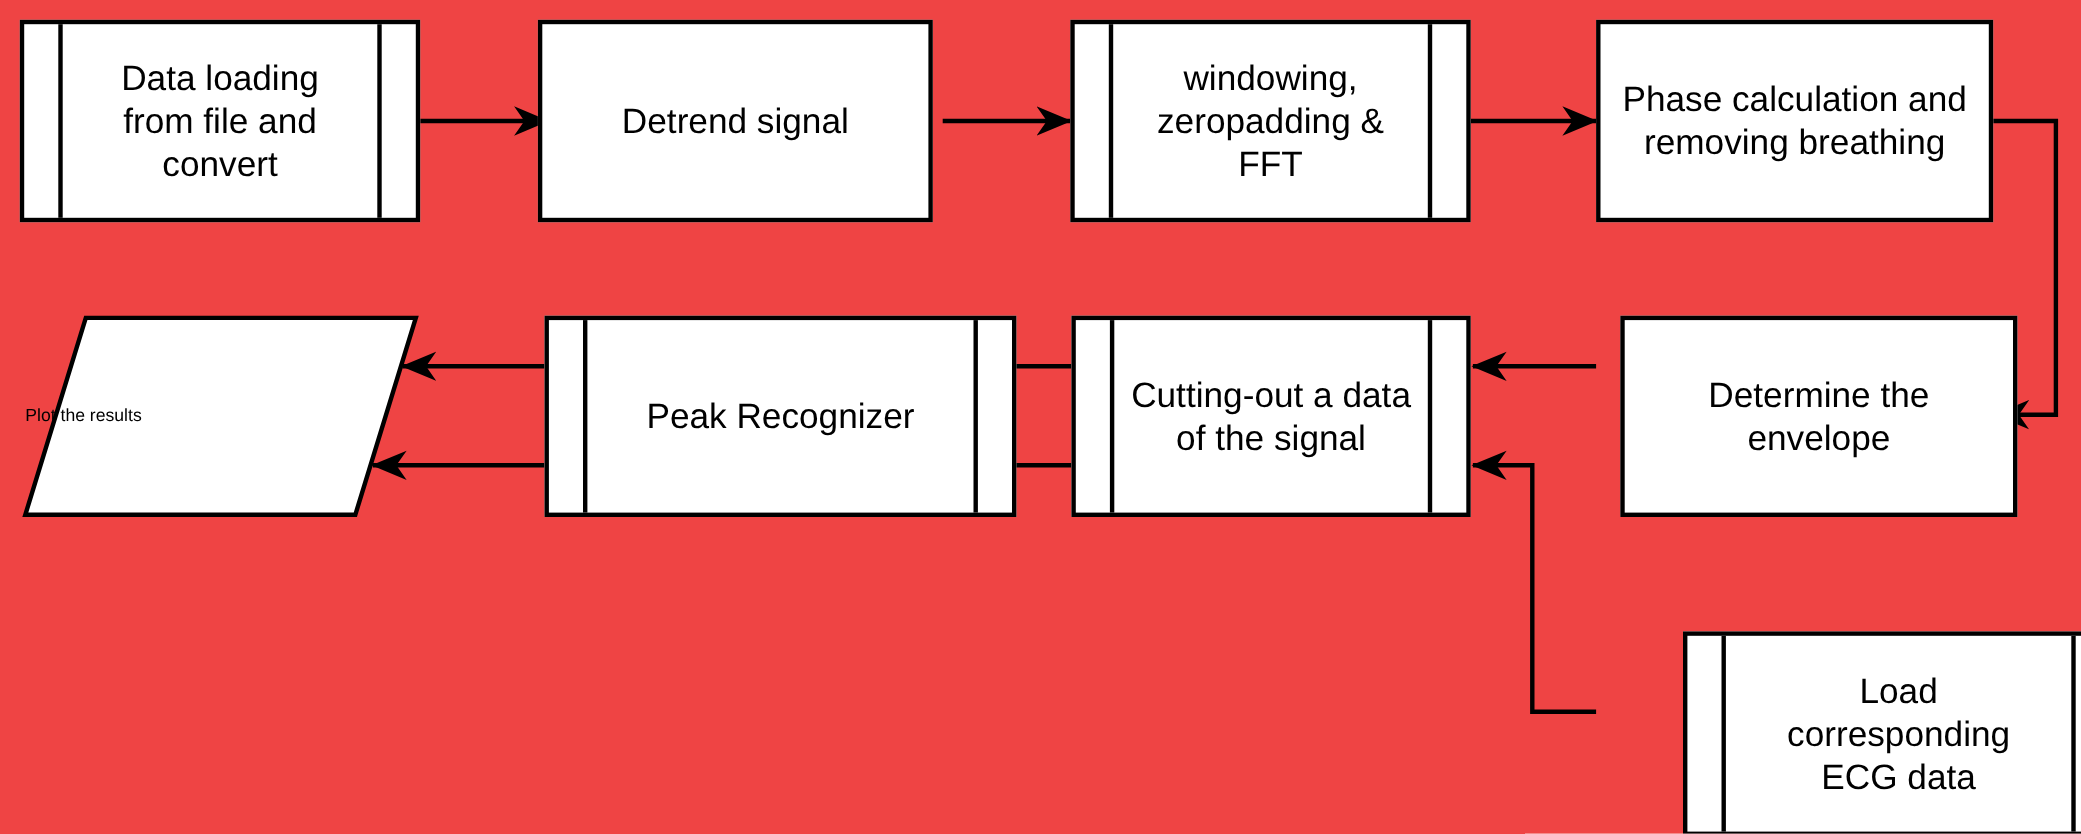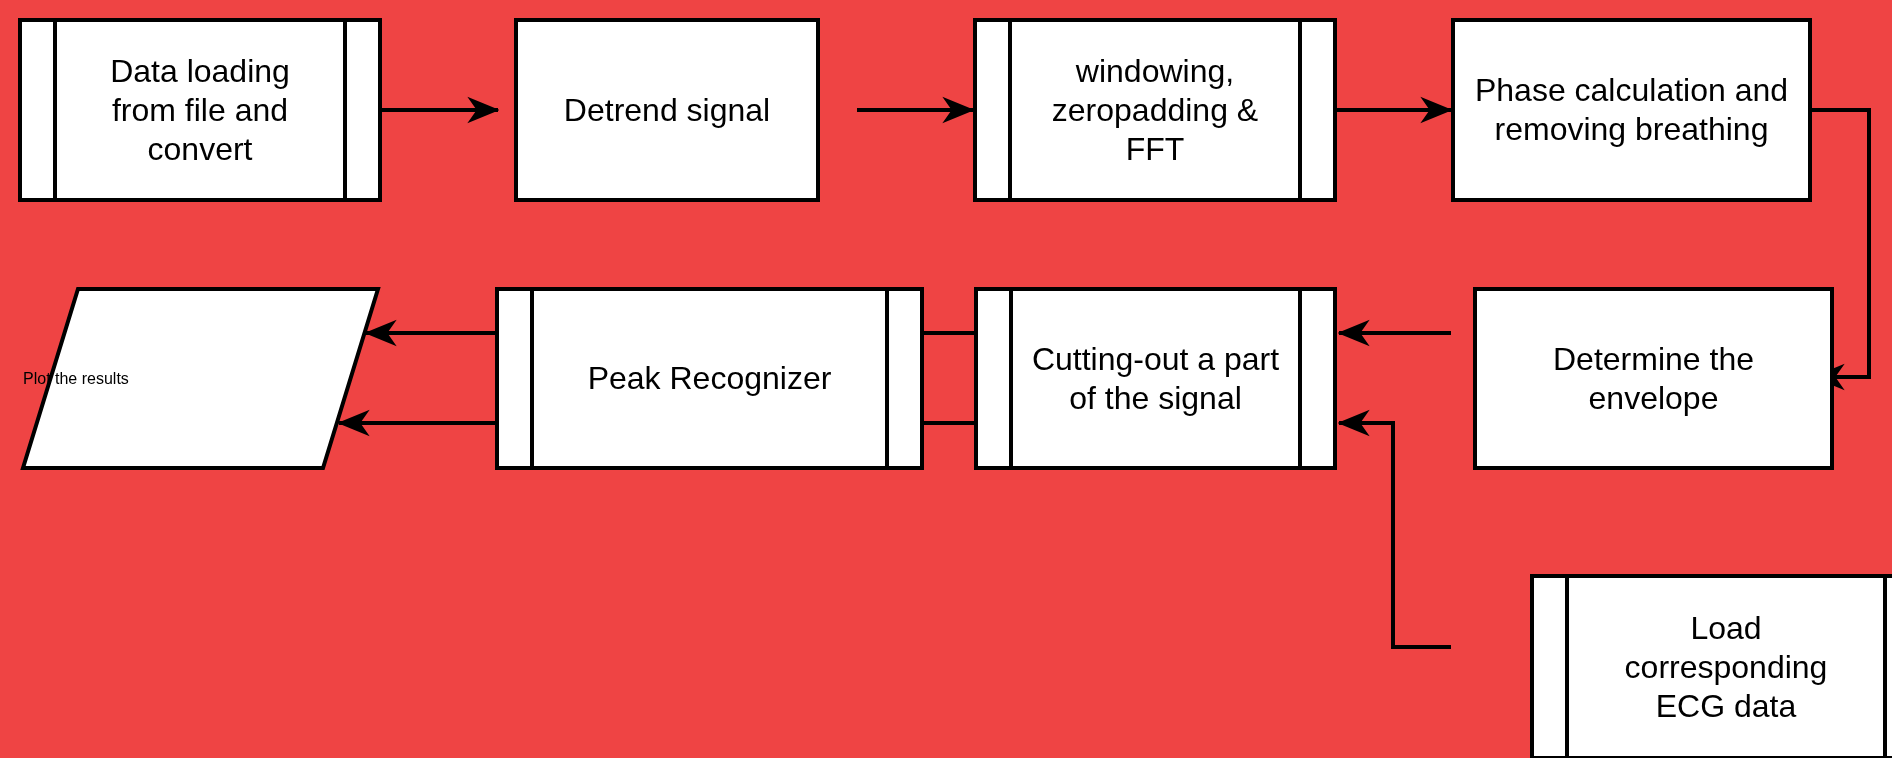--- a/index.html
+++ b/index.html
@@ -82,21 +82,21 @@
   </svg>
 
   <div class="node" style="left:18px; top:18px; width:364px; height:184px;">
     <i class="bar left"></i>
     <i class="bar right"></i>
     <span class="lbl">Data loading
 from file and
 convert</span>
   </div>
 
-  <div class="node" style="left:514px; top:18px; width:306px; height:184px;">
+  <div class="node" style="left:489px; top:18px; width:359px; height:184px;">
     <span class="lbl">Detrend signal</span>
   </div>
 
   <div class="node" style="left:973px; top:18px; width:364px; height:184px;">
     <i class="bar left"></i>
     <i class="bar right"></i>
     <span class="lbl">windowing,
 zeropadding &amp;
 FFT</span>
   </div>
@@ -112,21 +112,21 @@
 
   <div class="node" style="left:495px; top:287px; width:429px; height:183px;">
     <i class="bar left"></i>
     <i class="bar right"></i>
     <span class="lbl">Peak Recognizer</span>
   </div>
 
   <div class="node" style="left:974px; top:287px; width:363px; height:183px;">
     <i class="bar left"></i>
     <i class="bar right"></i>
-    <span class="lbl">Cutting-out a part
+    <span class="lbl">Cutting-out a data
 of the signal</span>
   </div>
 
   <div class="node" style="left:1451px; top:287px; width:361px; height:183px;margin-left:22px;">
     <span class="lbl">Determine the
 envelope</span>
   </div>
 
   <div class="node" style="left:1530px; top:553px; width:392px; height:186px;margin-top:21px;">
     <i class="bar left"></i>

